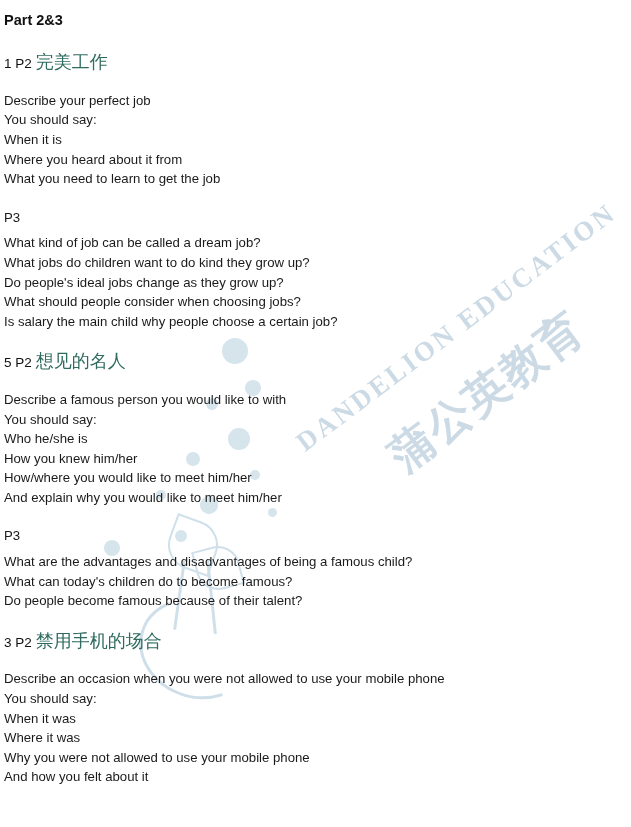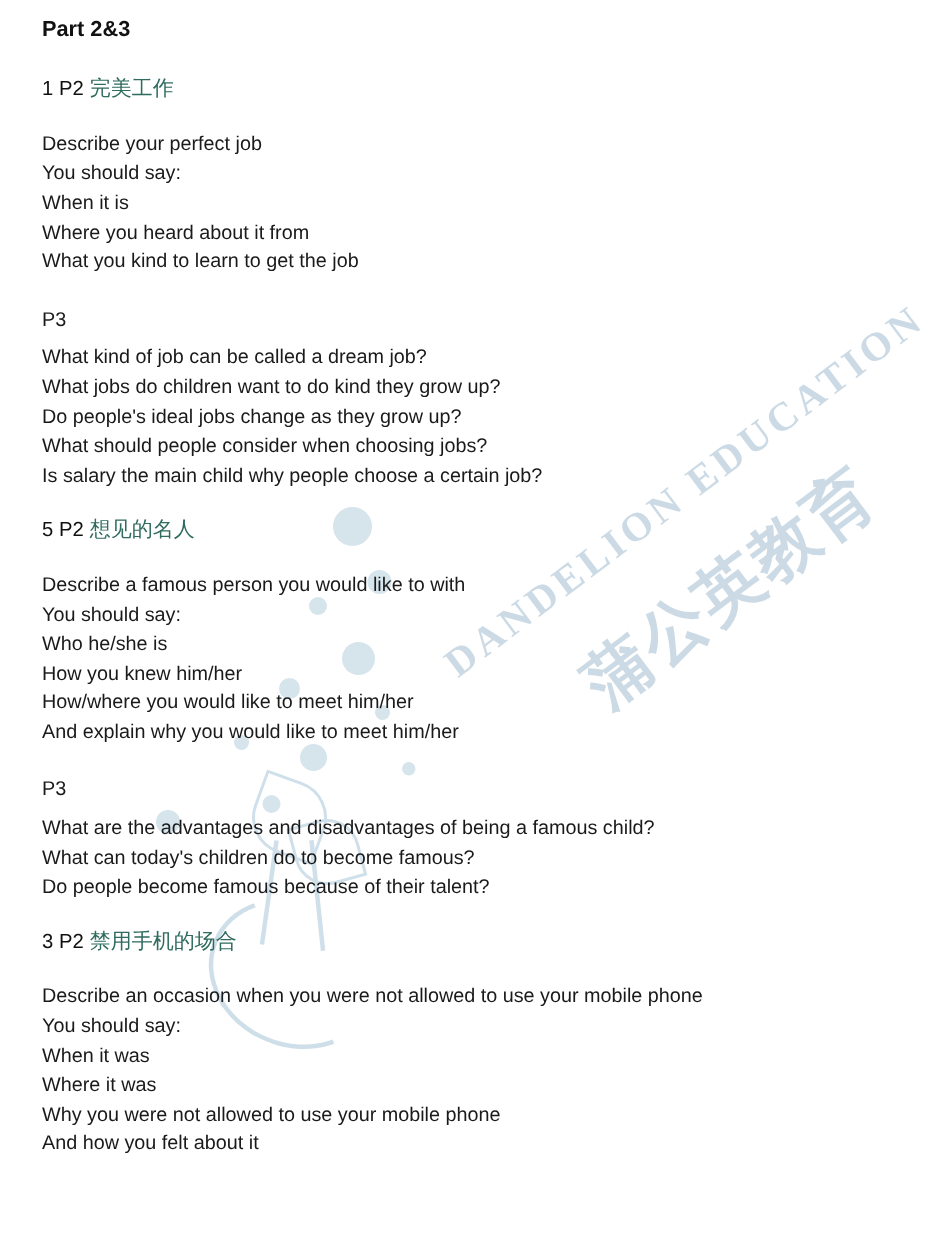--- a/index.html
+++ b/index.html
@@ -79,42 +79,42 @@
     border: 3px solid #cfdfe9;
     border-radius: 50%;
     border-top-color: transparent;
     border-right-color: transparent;
   }
 
   
   #content {
     position: relative;
     z-index: 2;
-    padding: 12px 14px 0 28px;
+    padding: 12px 14px 0 4px;
   }
   .doc-title {
     font-size: 14.5px;
     font-weight: bold;
     margin: 0 0 22px 0;
     line-height: 1.2;
     color: #111;
   }
   .section {
     margin-bottom: 0;
   }
   .section-head {
     font-size: 13.5px;
     margin: 0 0 17px 0;
     line-height: 1.25;
     color: #111;
   }
   .section-head .cn {
     font-family: "DejaVu Sans", sans-serif;
     color: #2f6b5e;
-    font-size: 14px;
+    font-size: 18px;
     margin-left: 4px;
   }
   .line {
     font-size: 13.2px;
     line-height: 19.6px;
     margin: 0;
     white-space: pre-wrap;
     color: #1a1a1a;
   }
   .blk {
@@ -161,21 +161,21 @@
 
     <div class="section">
       <div class="section-head">
         <span>1 P2</span><span class="cn">完美工作</span>
       </div>
       <div class="blk">
         <p class="line">Describe your perfect job</p>
         <p class="line">You should say:</p>
         <p class="line">When it is</p>
         <p class="line">Where you heard about it from</p>
-        <p class="line">What you kind to learn to get the job</p>
+        <p class="line">What you need to learn to get the job</p>
       </div>
       <div class="blk">
         <p class="sub-label">P3</p>
         <p class="line">What kind of job can be called a dream job?</p>
         <p class="line">What jobs do children want to do kind they grow up?</p>
         <p class="line">Do people's ideal jobs change as they grow up?</p>
         <p class="line">What should people consider when choosing jobs?</p>
         <p class="line">Is salary the main child why people choose a certain job?</p>
       </div>
     </div>

